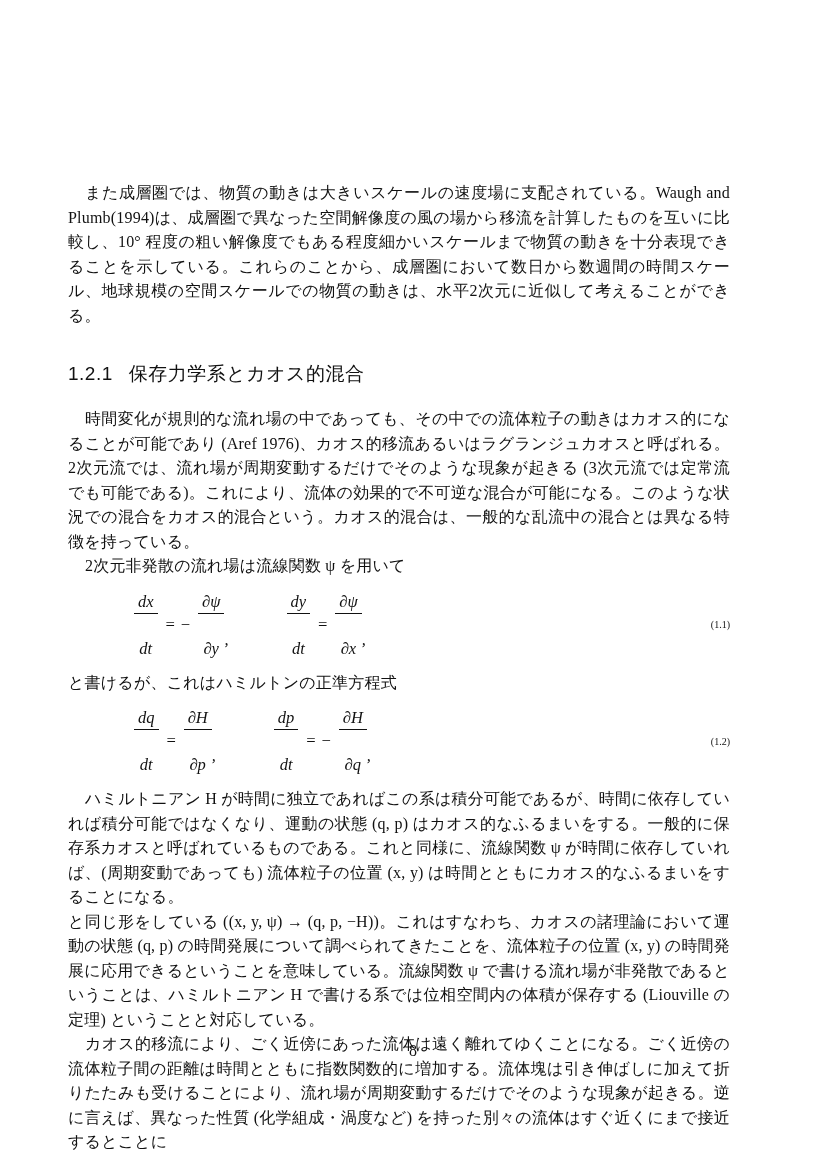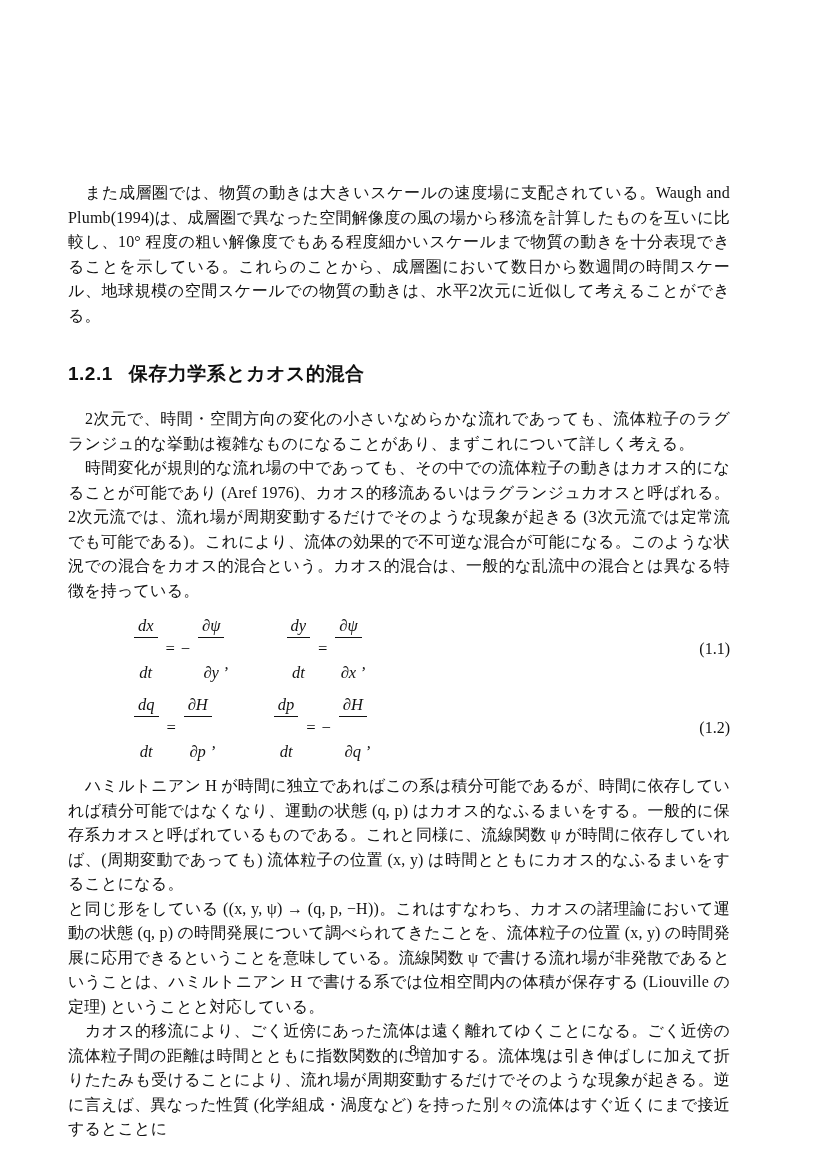--- a/index.html
+++ b/index.html
@@ -23,21 +23,21 @@
   }
   .body-text {
     font-size: 16px;
     line-height: 24.5px;
     text-align: justify;
     letter-spacing: 0.2px;
   }
   .indent { text-indent: 17px; }
   .section-heading {
     font-family: "Liberation Sans", "DejaVu Sans", sans-serif;
-    font-weight: bold;
+    font-weight: normal;
     font-size: 19px;
     line-height: 24px;
     margin-top: 34px;
     margin-bottom: 21px;
     letter-spacing: 0.5px;
   }
   .section-number { margin-right: 16px; }
   .equation {
     display: flex;
     align-items: center;
@@ -67,21 +67,21 @@
   .frac .den {
     display: block;
     padding: 2px 4px 0 4px;
   }
   .eq-op { margin: 0 7px; white-space: pre; }
   .eq-comma { align-self: flex-end; padding-bottom: 8px; }
   .eq-gap { display: inline-block; width: 58px; }
   .eq-label {
     margin-left: auto;
     font-style: normal;
-    font-size: 16px;
+    font-size: 10px;
   }
   .page-number {
     position: absolute;
     top: 1042px;
     left: 0;
     width: 100%;
     text-align: center;
     font-size: 16px;
   }
 </style>
@@ -90,24 +90,24 @@
 
 <div class="page">
   <div class="content">
 
     <p class="body-text indent">また成層圏では、物質の動きは大きいスケールの速度場に支配されている。Waugh and Plumb(1994)は、成層圏で異なった空間解像度の風の場から移流を計算したものを互いに比較し、10° 程度の粗い解像度でもある程度細かいスケールまで物質の動きを十分表現できることを示している。これらのことから、成層圏において数日から数週間の時間スケール、地球規模の空間スケールでの物質の動きは、水平2次元に近似して考えることができる。</p>
 
     <h2 class="section-heading">
       <span class="section-number">1.2.1</span><span>保存力学系とカオス的混合</span>
     </h2>
 
-    <p class="body-text indent">2次元で、時間・空間方向の変化の小さいなめらかな流れであっても、流体粒子のラグランジュ的な挙動は複雑なものになることがあり、まずこれについて詳しく考える。</p>
 
     <p class="body-text indent">時間変化が規則的な流れ場の中であっても、その中での流体粒子の動きはカオス的になることが可能であり (Aref 1976)、カオス的移流あるいはラグランジュカオスと呼ばれる。2次元流では、流れ場が周期変動するだけでそのような現象が起きる (3次元流では定常流でも可能である)。これにより、流体の効果的で不可逆な混合が可能になる。このような状況での混合をカオス的混合という。カオス的混合は、一般的な乱流中の混合とは異なる特徴を持っている。</p>
 
+    <p class="body-text indent">2次元非発散の流れ場は流線関数 ψ を用いて</p>
 
     <div class="equation">
       <span class="eq-body">
         <span class="frac">
           <span class="num">dx</span>
           <span class="den">dt</span>
         </span>
         <span class="eq-op">= −</span>
         <span class="frac">
           <span class="num">∂ψ</span>
@@ -122,20 +122,21 @@
         <span class="eq-op">=</span>
         <span class="frac">
           <span class="num">∂ψ</span>
           <span class="den">∂x</span>
         </span>
         <span class="eq-comma">,</span>
       </span>
       <span class="eq-label">(1.1)</span>
     </div>
 
+    <p class="body-text">と書けるが、これはハミルトンの正準方程式</p>
 
     <div class="equation">
       <span class="eq-body">
         <span class="frac">
           <span class="num">dq</span>
           <span class="den">dt</span>
         </span>
         <span class="eq-op">=</span>
         <span class="frac">
           <span class="num">∂H</span>

